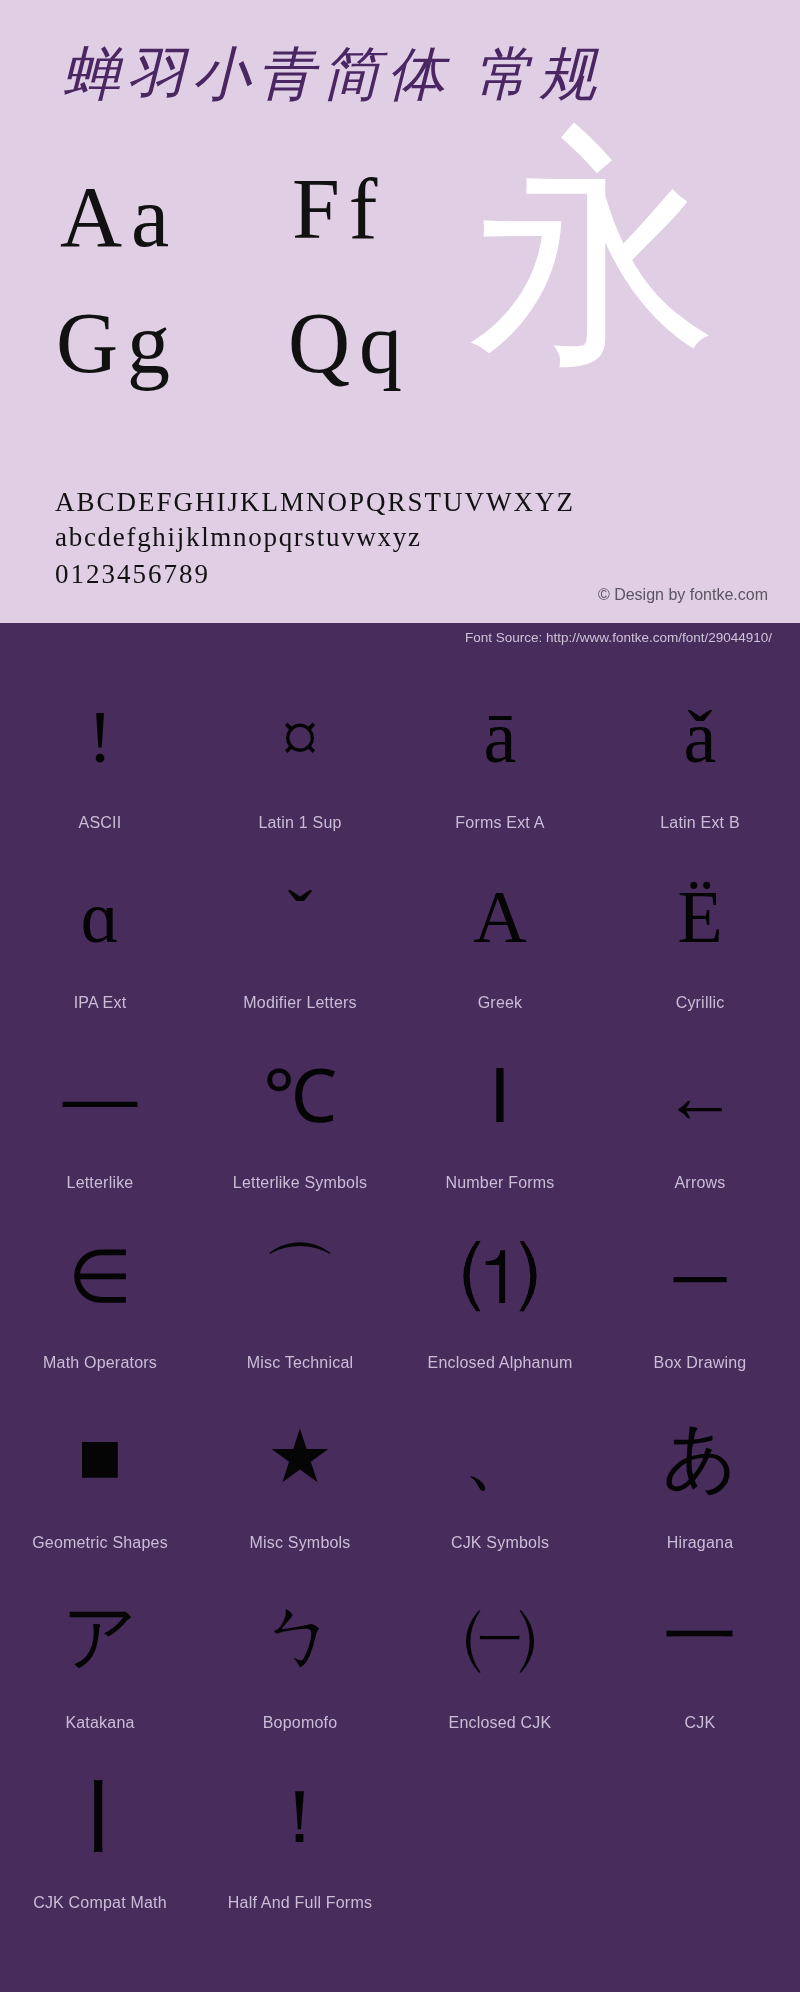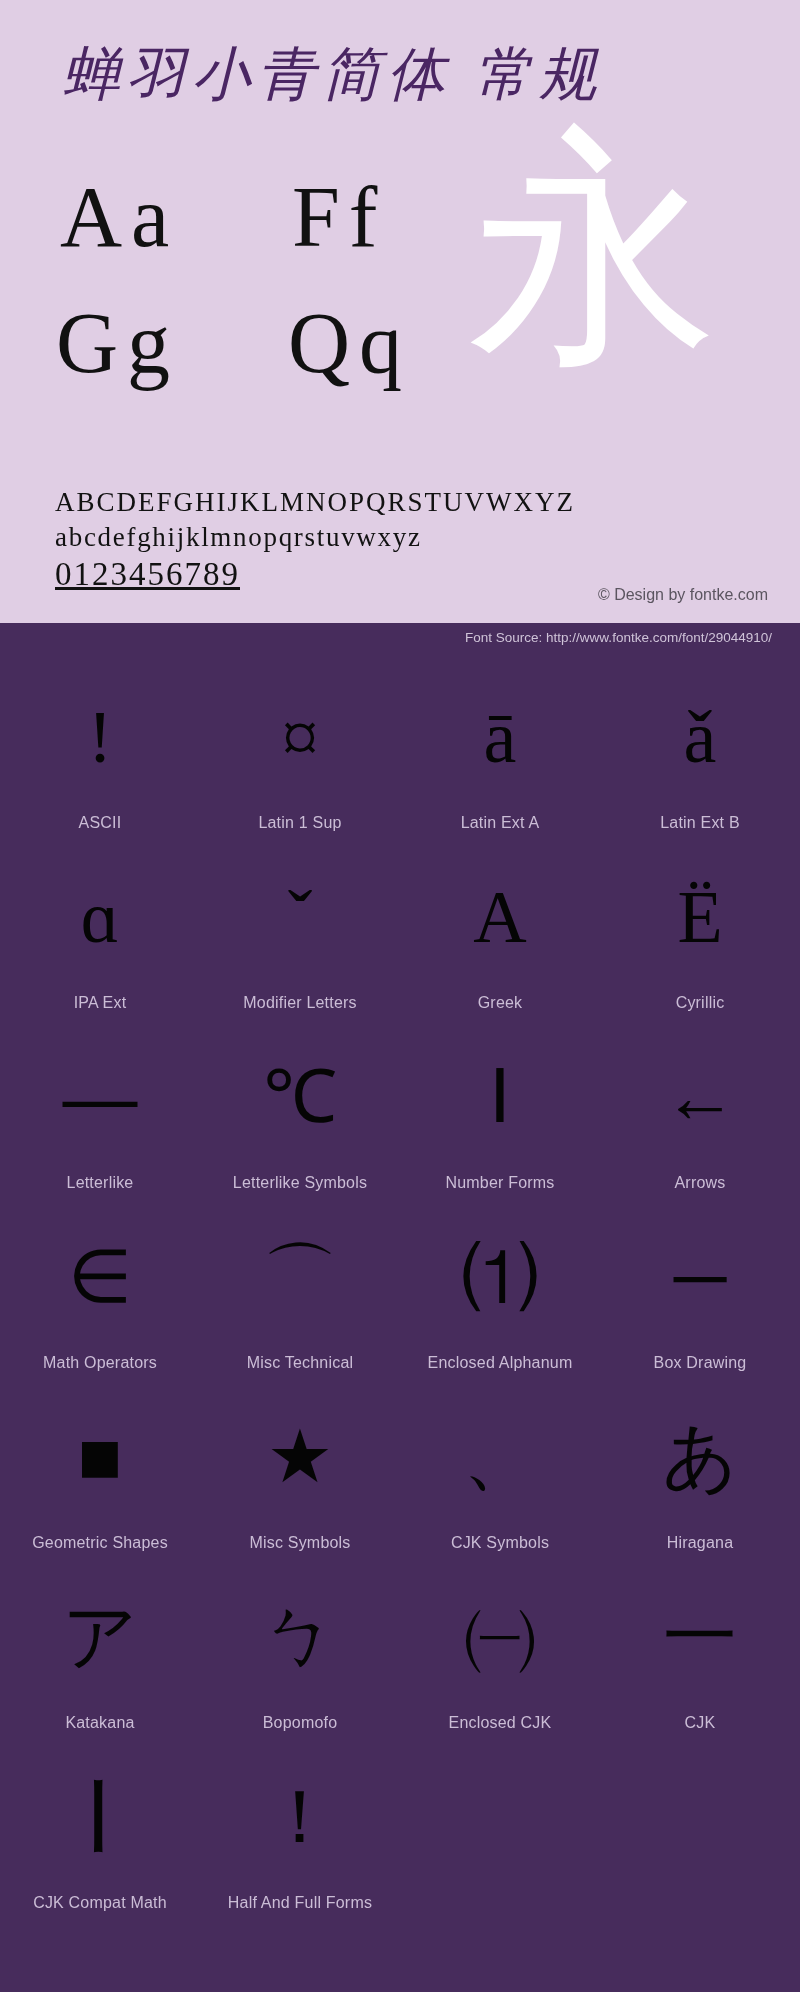--- a/index.html
+++ b/index.html
@@ -36,21 +36,21 @@
   }
   .sc-pair {
     position:absolute;
     font-family:"Liberation Serif", serif;
     font-size:86px; line-height:1;
     color:#111;
     letter-spacing:9px;
     font-weight:300;
   }
   .sc-aa { left:4px;   top:14px; }
-  .sc-ff { left:236px; top:14px; }
+  .sc-ff { left:236px; top:6px; }
   .sc-gg { left:0px;   top:140px; }
   .sc-qq { left:232px; top:140px; }
 
   .sc-cjk {
     position:absolute; left:468px; top:-34px;
     font-family:"Liberation Serif", serif;
     font-size:250px; line-height:1;
     color:#ffffff;
     font-weight:300;
   }
@@ -58,21 +58,21 @@
   
   .alpha-block { position:absolute; left:55px; top:485px; }
   .alpha-line {
     font-family:"Liberation Serif", serif;
     color:#121212;
     white-space:nowrap;
     font-weight:300;
   }
   .alpha-upper { font-size:27px; letter-spacing:2.0px; line-height:34px; }
   .alpha-lower { font-size:27px; letter-spacing:1.7px; line-height:37px; }
-  .alpha-digits{ font-size:33px; letter-spacing:2.0px; line-height:37px;text-decoration:underline; }
+  .alpha-digits{ font-size:27px; letter-spacing:2.0px; line-height:37px; }
 
   .copyright {
     position:absolute; right:32px; top:604px;
     transform:translateY(-100%);
     font-size:16px;
     color:#5b5560;
     white-space:nowrap;
   }
 
   
@@ -160,21 +160,21 @@
           <div class="cell">
             <div class="cell-glyph">!</div>
             <div class="cell-label">ASCII</div>
           </div>
           <div class="cell">
             <div class="cell-glyph">¤</div>
             <div class="cell-label">Latin 1 Sup</div>
           </div>
           <div class="cell">
             <div class="cell-glyph">ā</div>
-            <div class="cell-label">Latin Ext A</div>
+            <div class="cell-label">Forms Ext A</div>
           </div>
           <div class="cell">
             <div class="cell-glyph">ǎ</div>
             <div class="cell-label">Latin Ext B</div>
           </div>
         </div>
         <div class="grid-row">
           <div class="cell">
             <div class="cell-glyph">ɑ</div>
             <div class="cell-label">IPA Ext</div>

